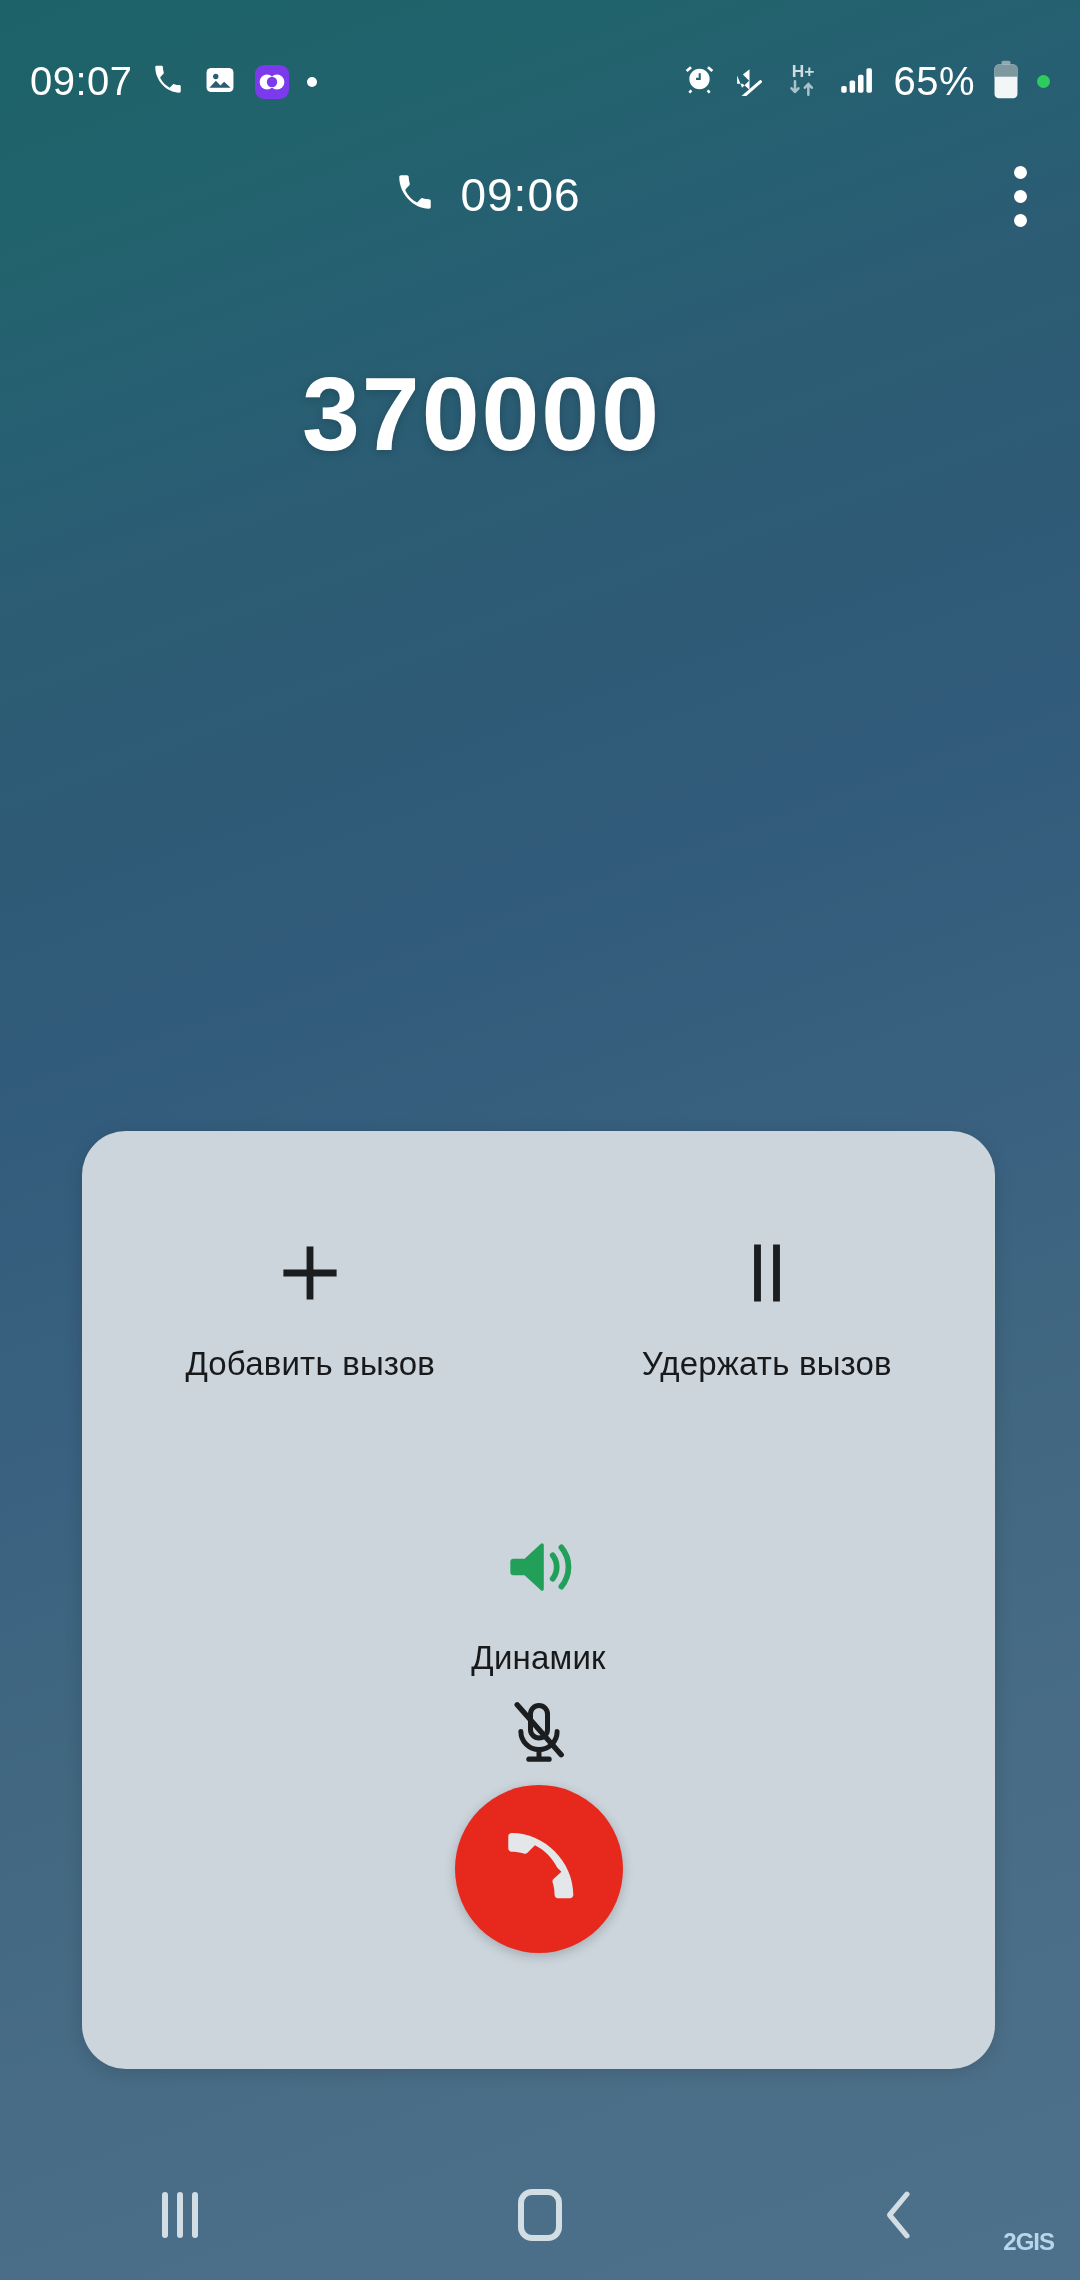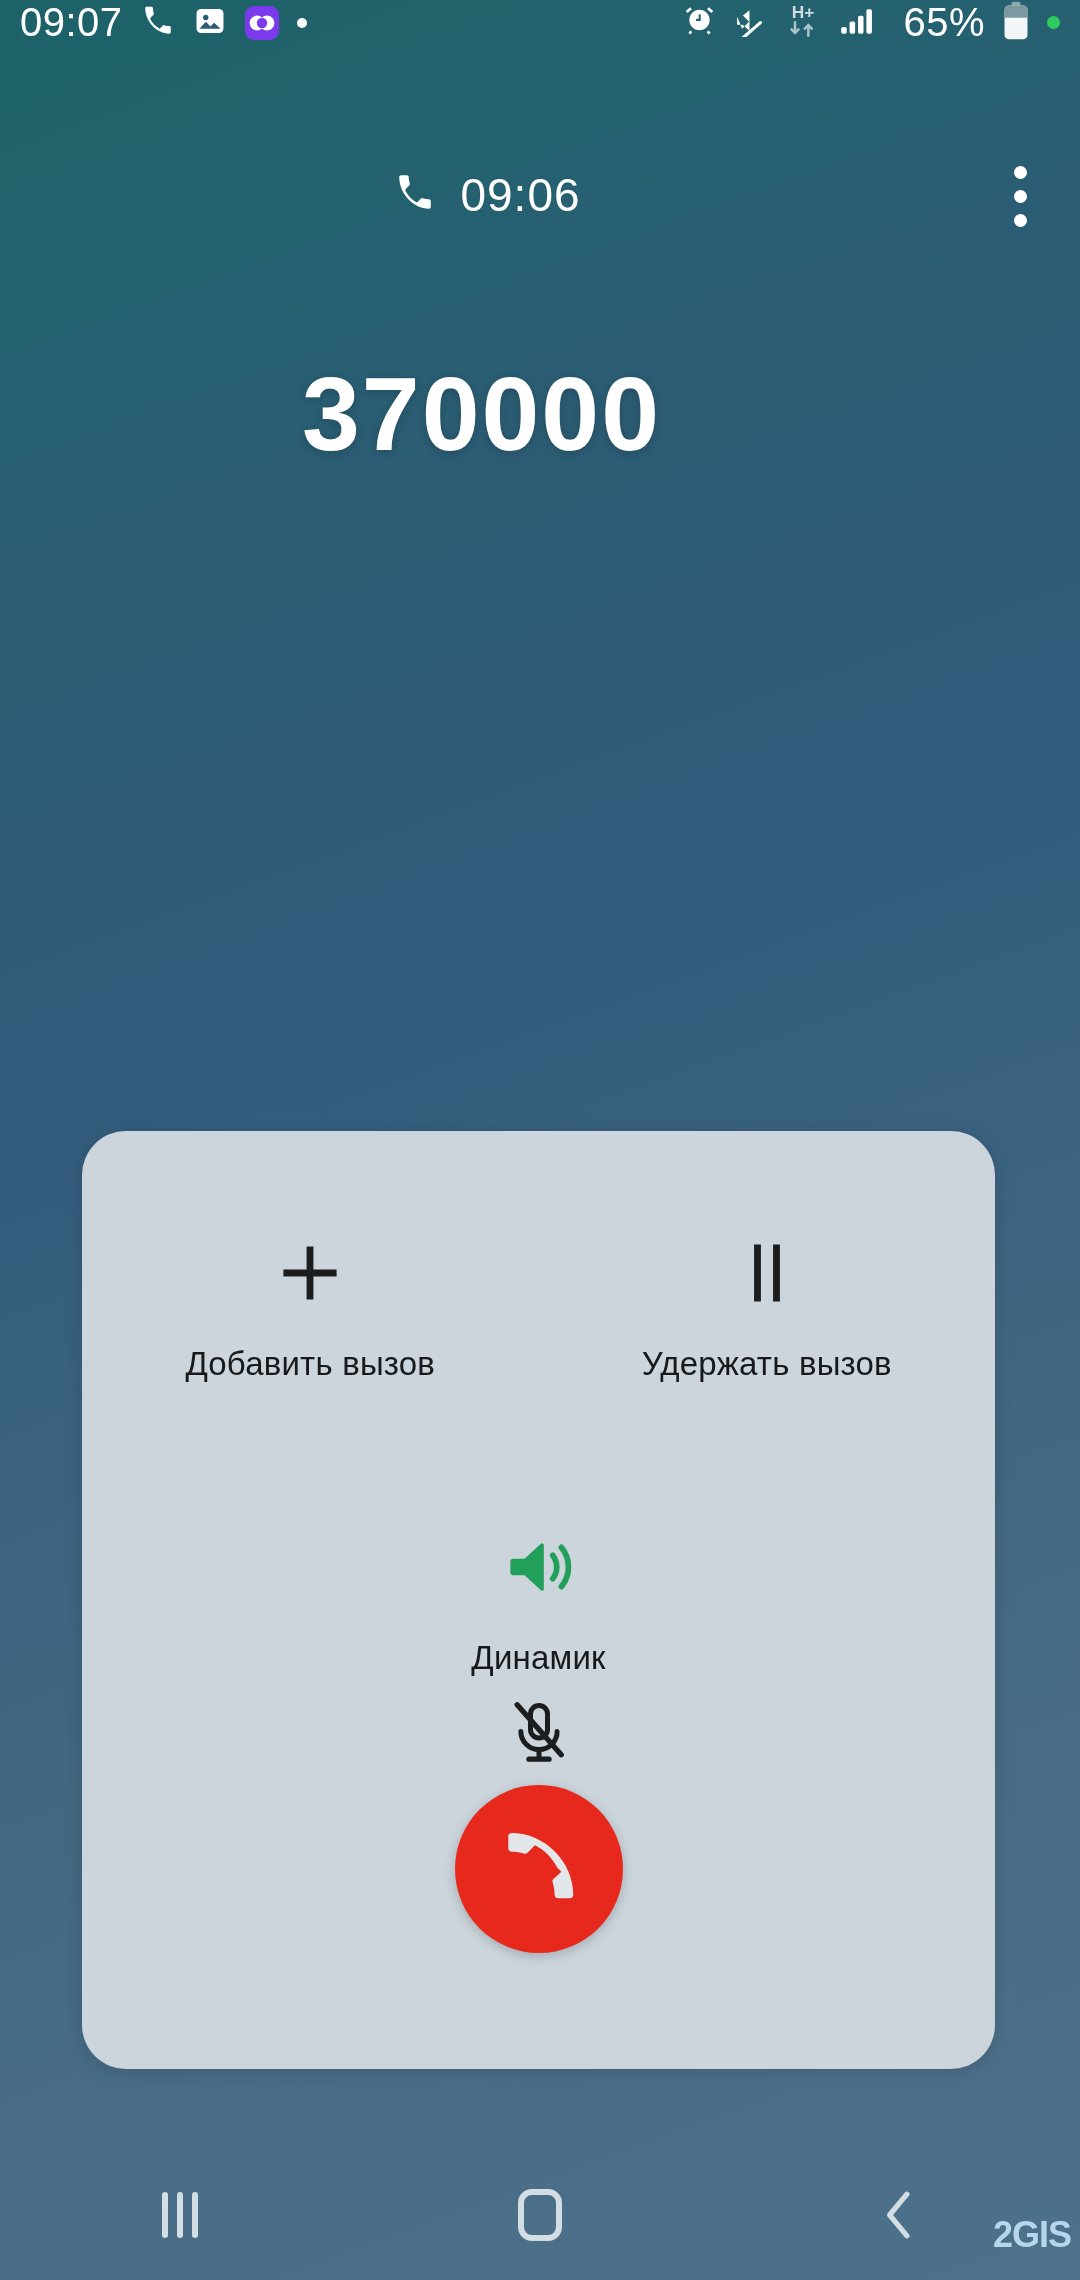--- a/index.html
+++ b/index.html
@@ -23,28 +23,28 @@
         #426881 68%,
         #486c86 80%,
         #4c6f89 90%,
         #4e718b 100%);
   }
 
   
   #status-bar {
     position:absolute; top:0; left:0;
     width:1080px; height:104px;
-    display:flex; align-items:flex-start;
-    padding:0 20px;
+    display:flex; align-items:flex-end;
+    padding:0 30px;
     color:#ffffff;
   }
   .sb-left { display:flex; align-items:center; gap:18px; }
   .sb-right { display:flex; align-items:center; gap:17px; margin-left:auto; }
   .sb-clock { font-size:40px; font-weight:400; letter-spacing:0.5px; }
-  .sb-batt-text { font-size:40px; font-weight:400; letter-spacing:0.5px;margin-left:10px; }
+  .sb-batt-text { font-size:40px; font-weight:400; letter-spacing:0.5px; }
   .sb-icon { display:block; }
   .app-badge {
     width:34px; height:34px; border-radius:9px;
     background:#7c3aed;
     display:flex; align-items:center; justify-content:center;
   }
   .dot-small { width:10px; height:10px; border-radius:50%; background:#ffffff; }
   .dot-green { width:13px; height:13px; border-radius:50%; background:#2ecc5f; }
 
   
@@ -150,22 +150,22 @@
   }
   .recents-bars { display:flex; gap:9px; }
   .recents-bars i {
     display:block; width:6px; height:46px; border-radius:3px; background:#d3dde4;
   }
   .home-sq {
     width:44px; height:52px; border-radius:14px;
     border:6px solid #d3dde4;
   }
   #watermark {
-    position:absolute; right:9px; bottom:24px;
-    font-size:36px; font-weight:700; letter-spacing:-1px;
+    position:absolute; right:26px; bottom:24px;
+    font-size:24px; font-weight:700; letter-spacing:-1px;
     color:#b7d6ec;
     font-family:"Liberation Sans", sans-serif;
   }
 </style>
 </head>
 <body>
 
 <div id="screen">
 
   <div id="status-bar">

